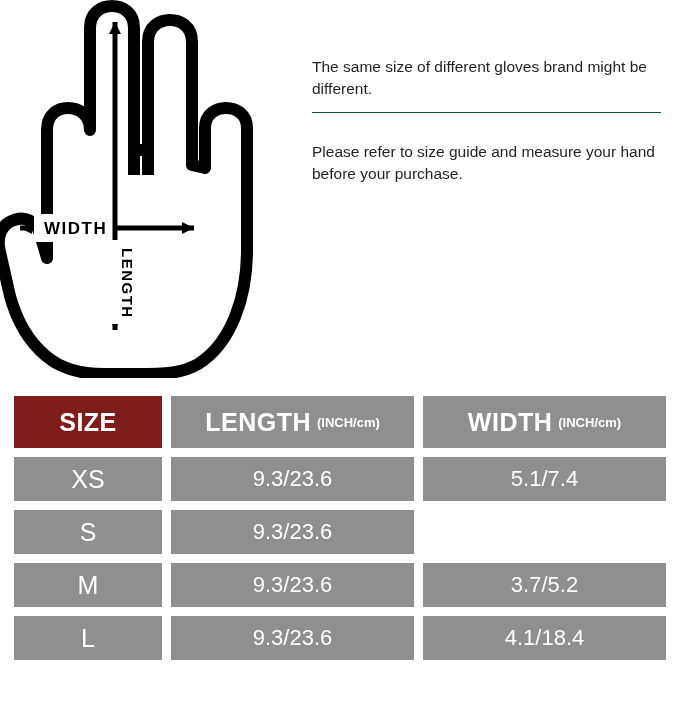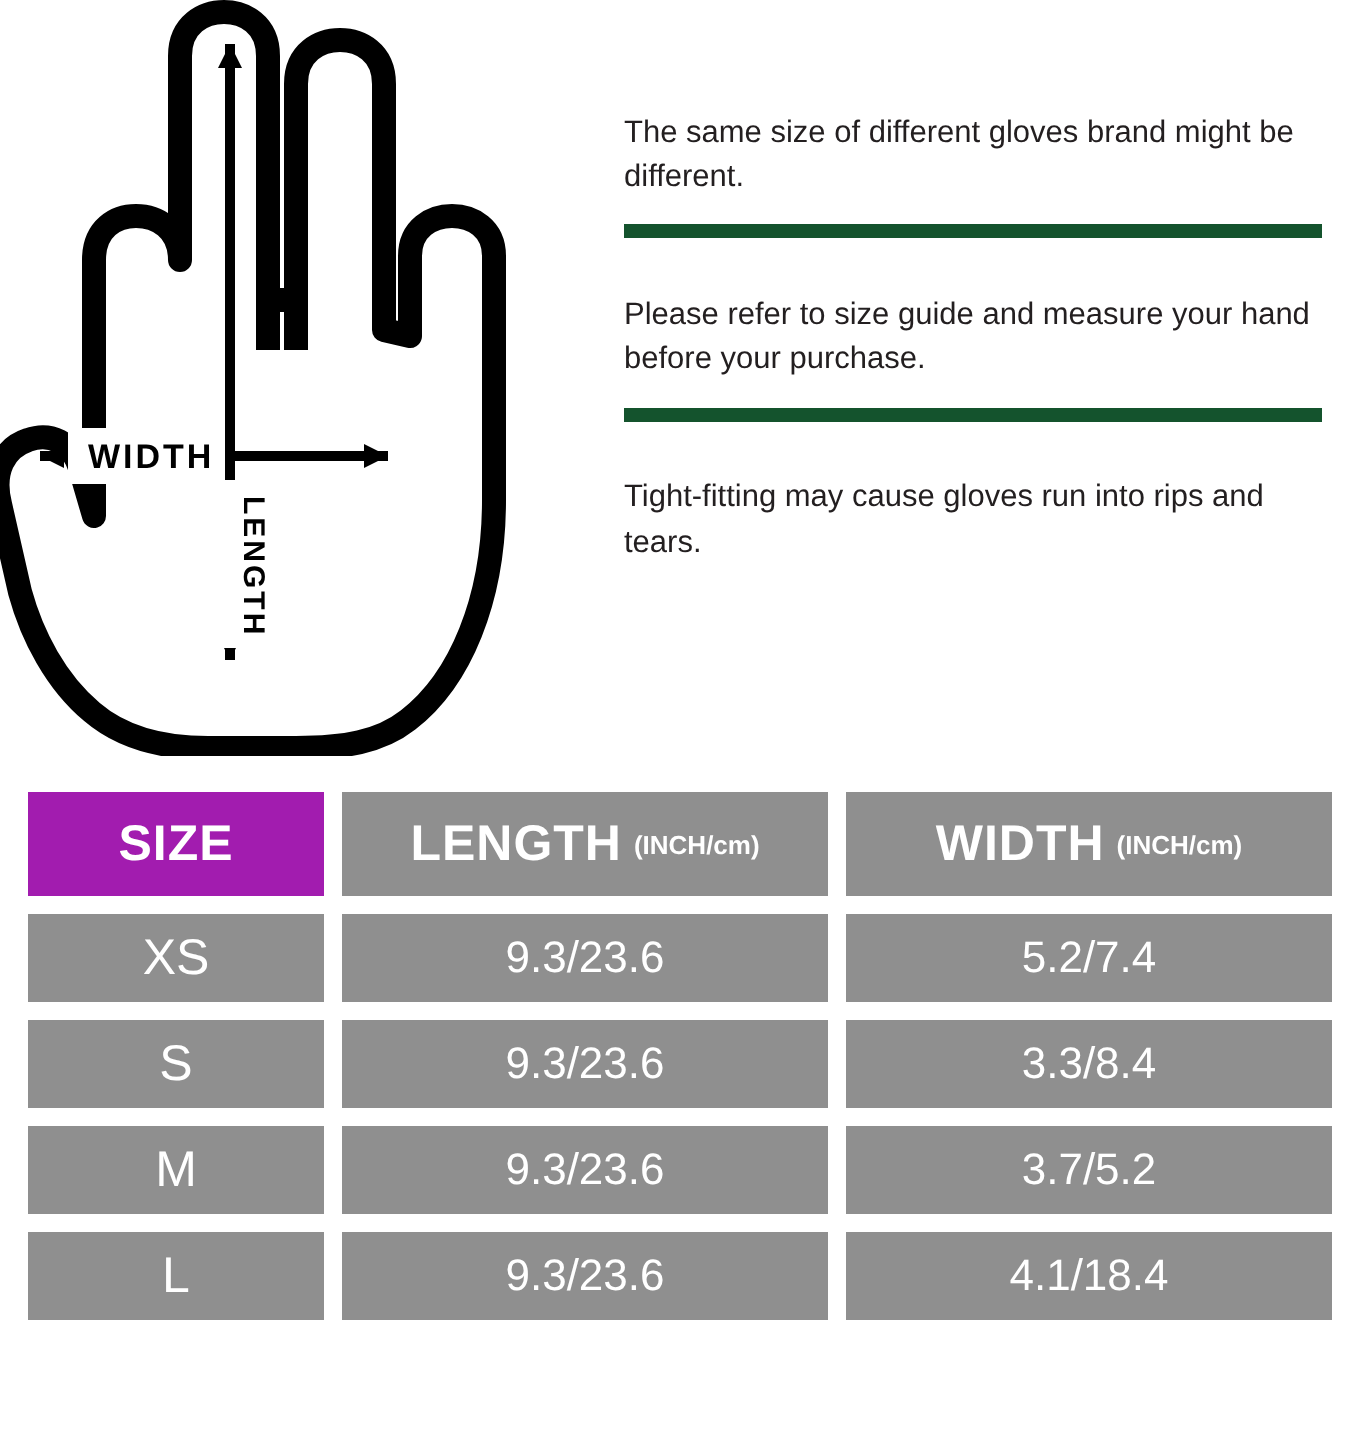--- a/index.html
+++ b/index.html
@@ -45,21 +45,21 @@
     flex: 1 1 auto;
     padding: 40px 18px 0 12px;
     box-sizing: border-box;
   }
   .note {
     font-size: 15.5px;
     line-height: 1.45;
     color: #231f20;
     padding-bottom: 12px;
     margin-bottom: 0;
-    border-bottom: 7px solid #14532d;
+    border-bottom: 1px solid #14532d;
     padding-top: 12px;
   }
   .note:first-child {
     padding-top: 0;
   }
   .note:last-child {
     border-bottom: none;
   }
 
   
@@ -87,21 +87,21 @@
   .c-size   { flex: 0 0 148px; }
   .c-length { flex: 0 0 243px; }
   .c-width  { flex: 0 0 243px; }
 
   .head .cell {
     height: 52px;
     font-size: 25px;
     letter-spacing: 0.5px;
   }
   .head .c-size {
-    background: #a21caf;
+    background: #7f1d1d;
   }
   .unit {
     font-size: 13px;
     font-weight: bold;
     margin-left: 6px;
     letter-spacing: 0;
   }
   .body .cell {
     font-size: 22px;
     font-weight: normal;
@@ -160,48 +160,46 @@
         <polygon points="117,22 111,34 123,34" fill="#000000"></polygon>
         <polygon points="117,330 111,318 123,318" fill="#000000"></polygon>
         <rect x="103" y="240" width="28" height="84" fill="#ffffff"></rect>
         <text x="124" y="248" font-family="Liberation Sans, sans-serif" font-size="15" font-weight="bold" letter-spacing="1.5" fill="#000000" transform="rotate(90 124 248)">LENGTH</text>
       </svg>
     </div>
 
     <div class="notes-col">
       <p class="note">The same size of different gloves brand might be different.</p>
       <p class="note">Please refer to size guide and measure your hand before your purchase.</p>
-      <p class="note">Tight-fitting may cause gloves run into rips and tears.</p>
     </div>
   </div>
 
   <div class="table">
 
     <div class="row head">
       <div class="cell c-size">SIZE</div>
       <div class="cell c-length">
         <span>LENGTH</span>
         <span class="unit">(INCH/cm)</span>
       </div>
       <div class="cell c-width">
         <span>WIDTH</span>
         <span class="unit">(INCH/cm)</span>
       </div>
     </div>
 
     <div class="row body">
       <div class="cell c-size">XS</div>
       <div class="cell c-length">9.3/23.6</div>
-      <div class="cell c-width">5.2/7.4</div>
+      <div class="cell c-width">5.1/7.4</div>
     </div>
 
     <div class="row body">
       <div class="cell c-size">S</div>
       <div class="cell c-length">9.3/23.6</div>
-      <div class="cell c-width">3.3/8.4</div>
     </div>
 
     <div class="row body">
       <div class="cell c-size">M</div>
       <div class="cell c-length">9.3/23.6</div>
       <div class="cell c-width">3.7/5.2</div>
     </div>
 
     <div class="row body">
       <div class="cell c-size">L</div>

